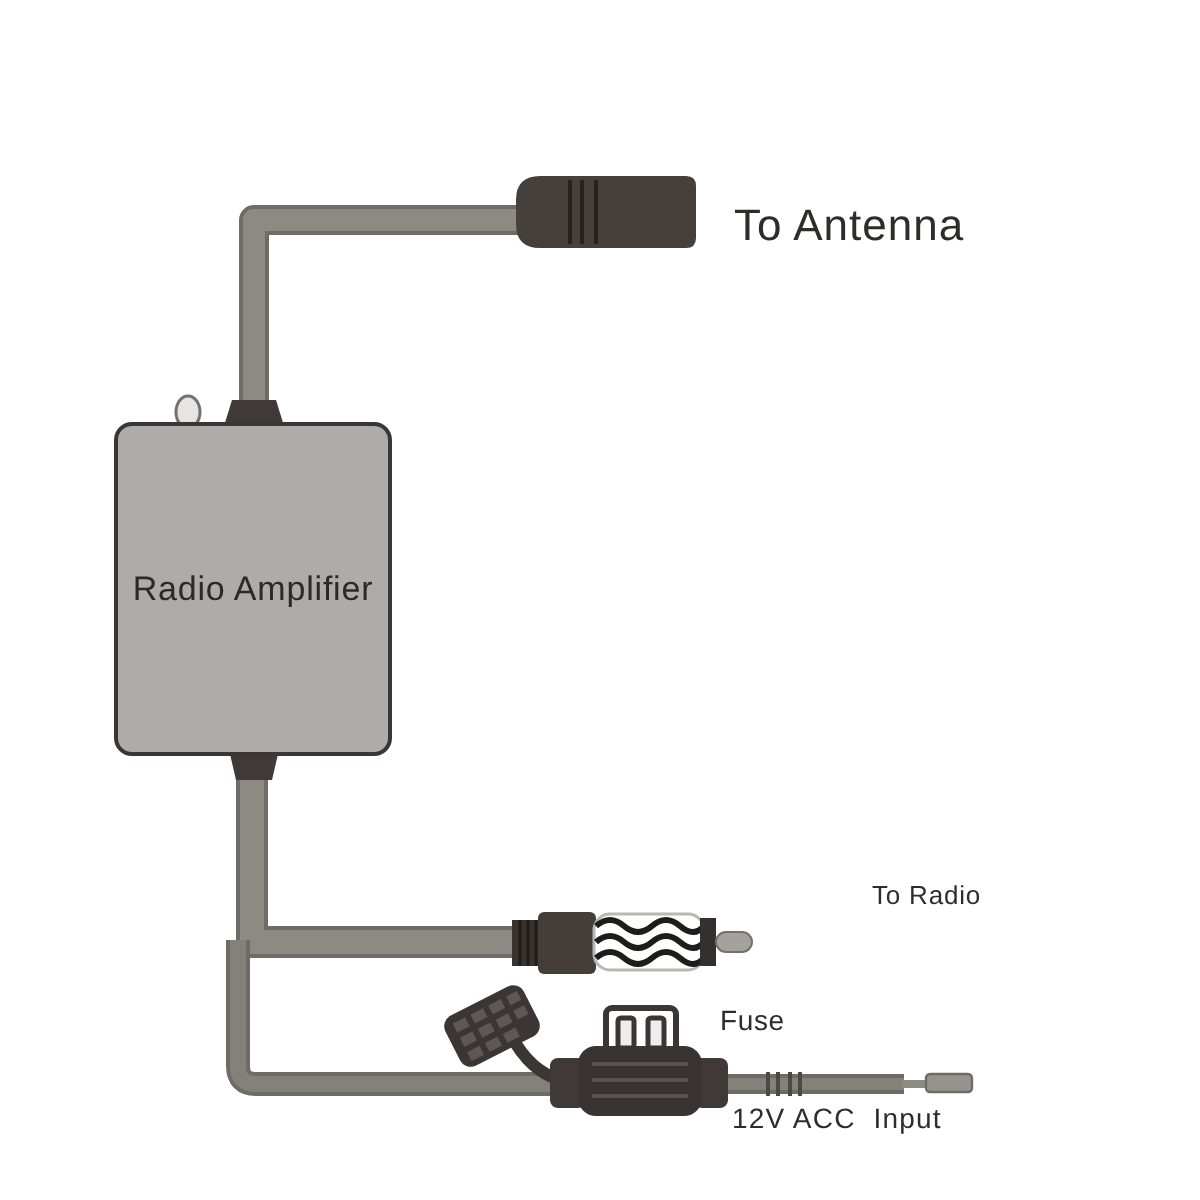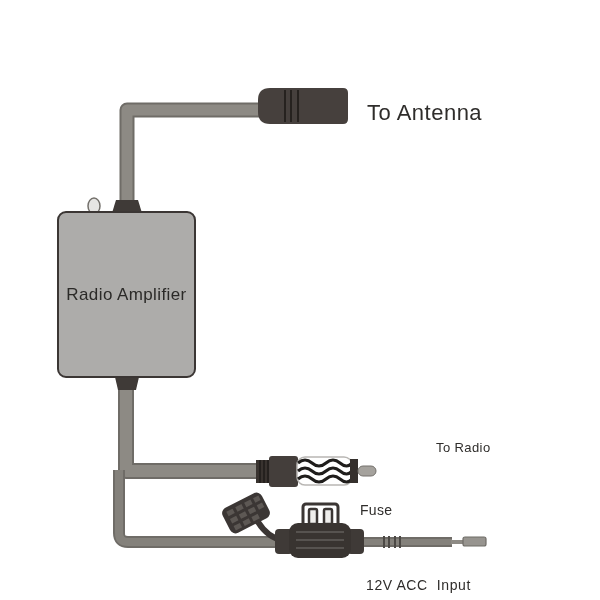--- a/index.html
+++ b/index.html
@@ -123,15 +123,15 @@
   <div id="amp-box">
     <span>Radio Amplifier</span>
   </div>
 
   <div class="label label-lg" style="left:367px;top:100px;">To Antenna</div>
 
   <div class="label label-sm" style="left:388px;top:440px;letter-spacing:.4px;margin-left:48px;">To Radio</div>
 
   <div class="label label-md" style="left:360px;top:502px;letter-spacing:.3px;">Fuse</div>
 
-  <div class="label label-md" style="left:366px;top:551px;letter-spacing:.6px;margin-top:26px;">12V ACC  Input</div>
+  <div class="label label-md" style="left:366px;top:551px;letter-spacing:.6px;">12V ACC  Input</div>
 
 </div>
 
 </body></html>

